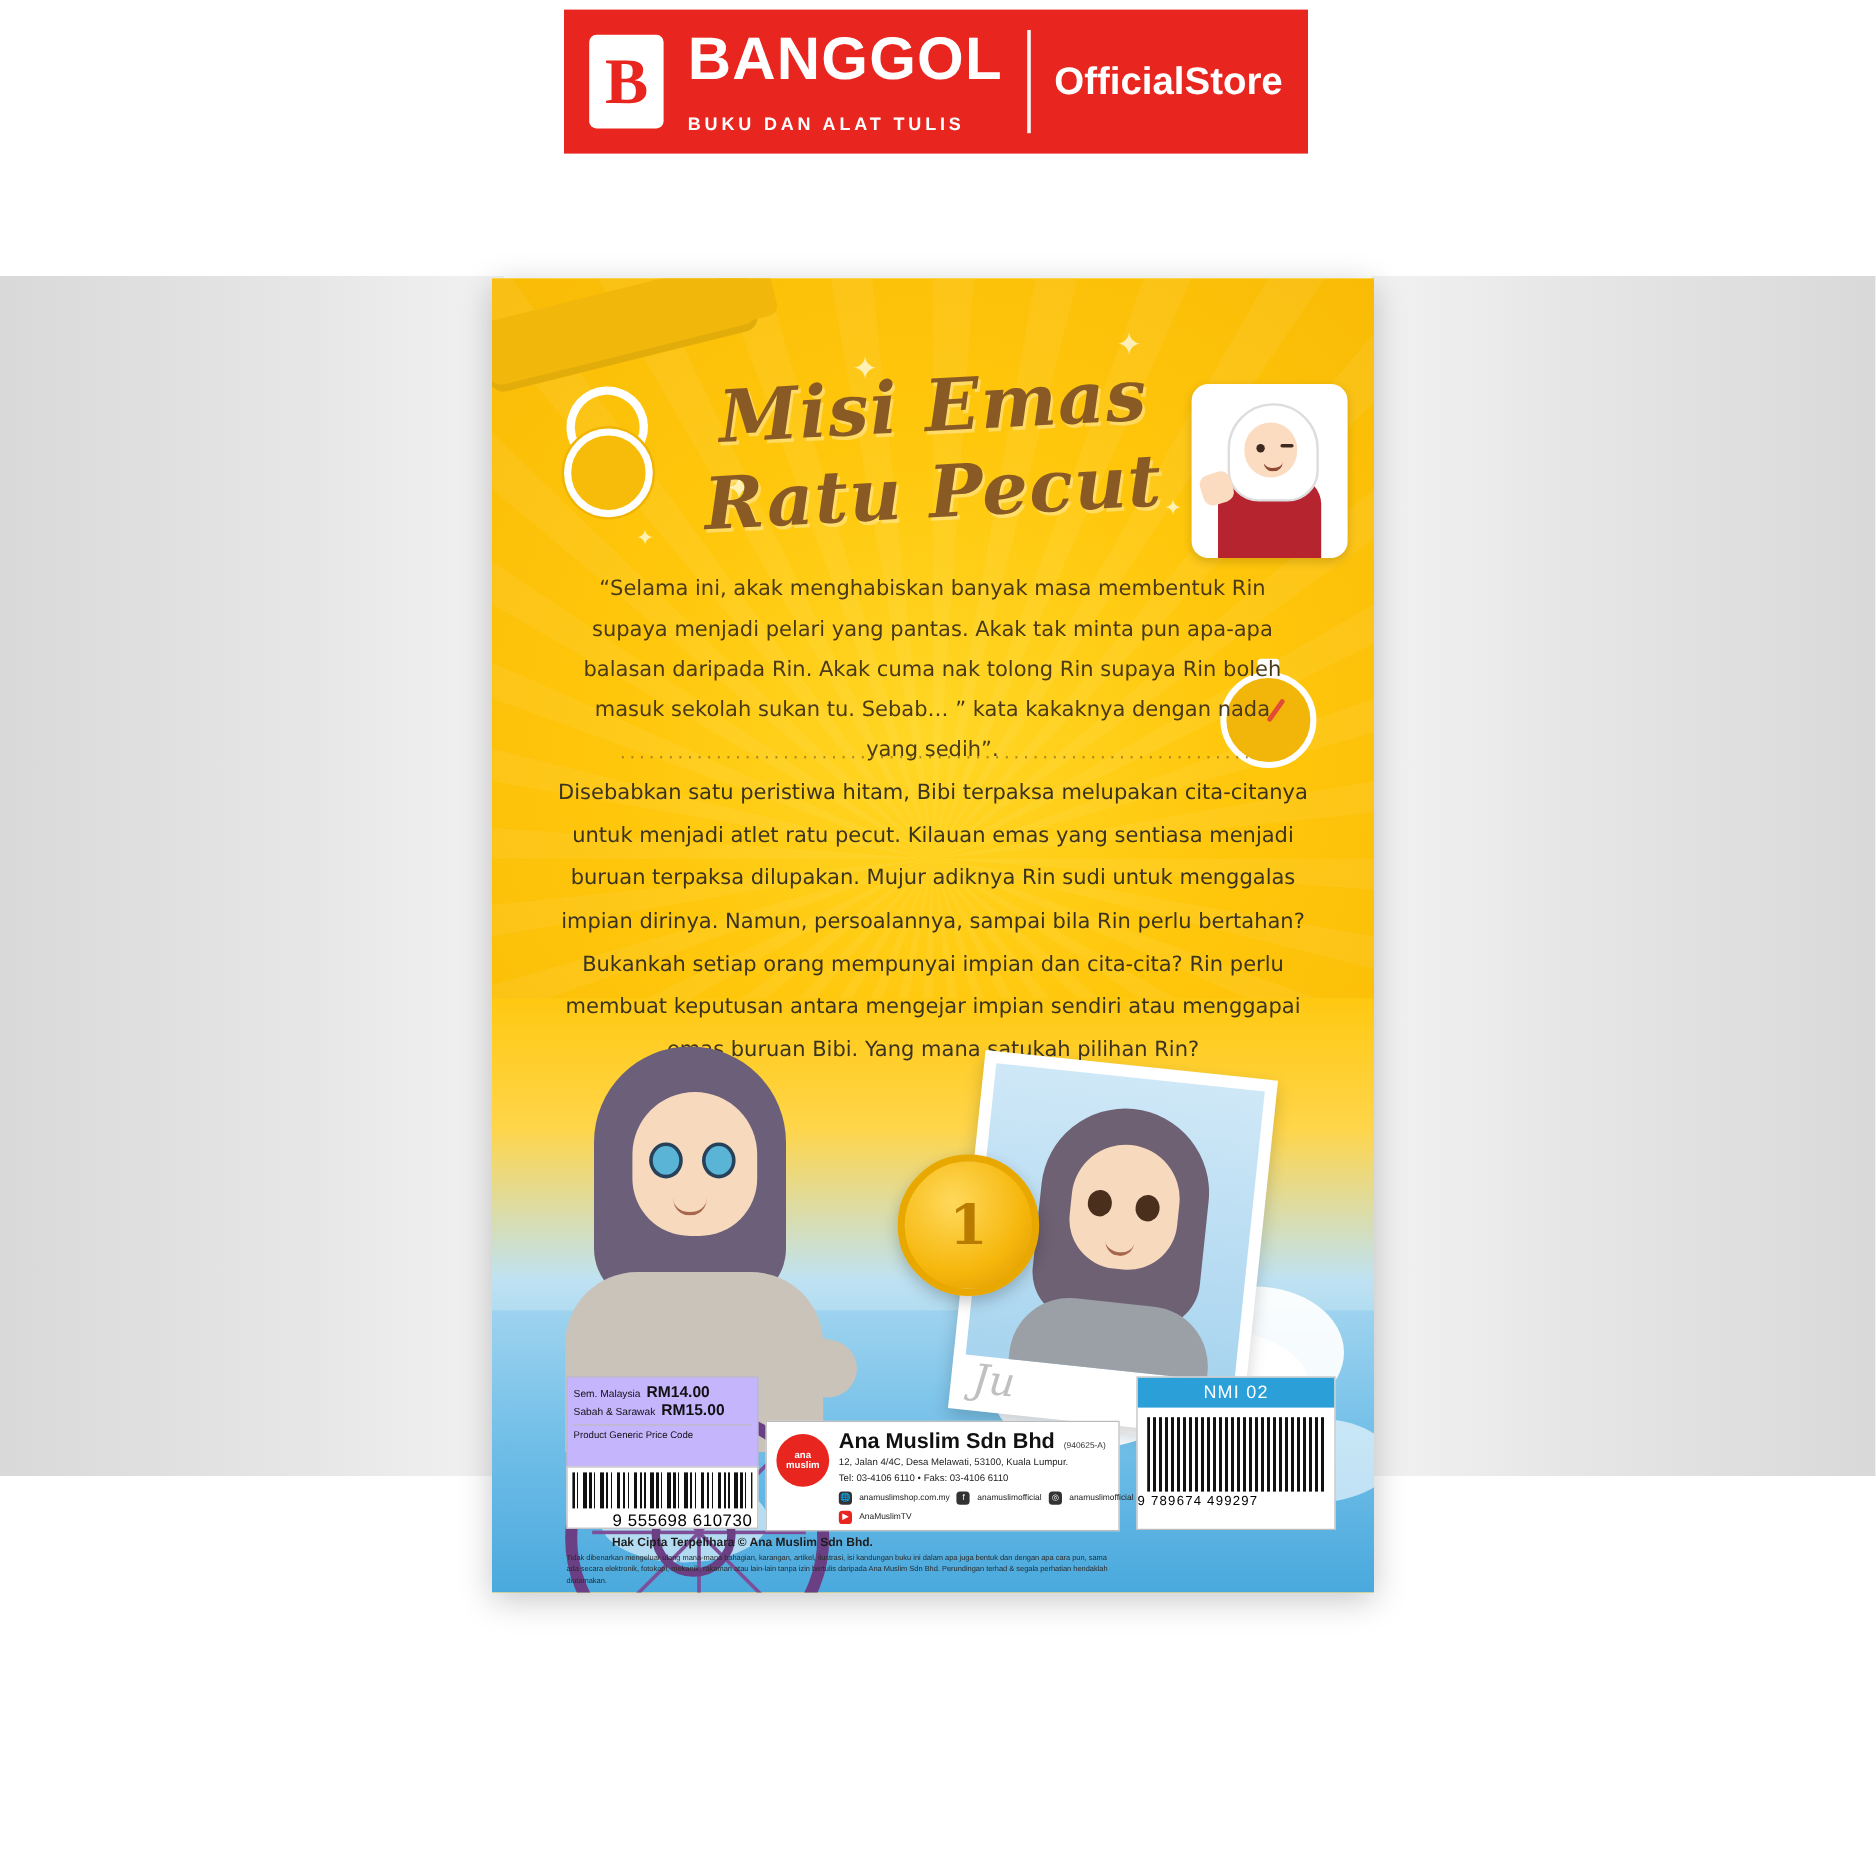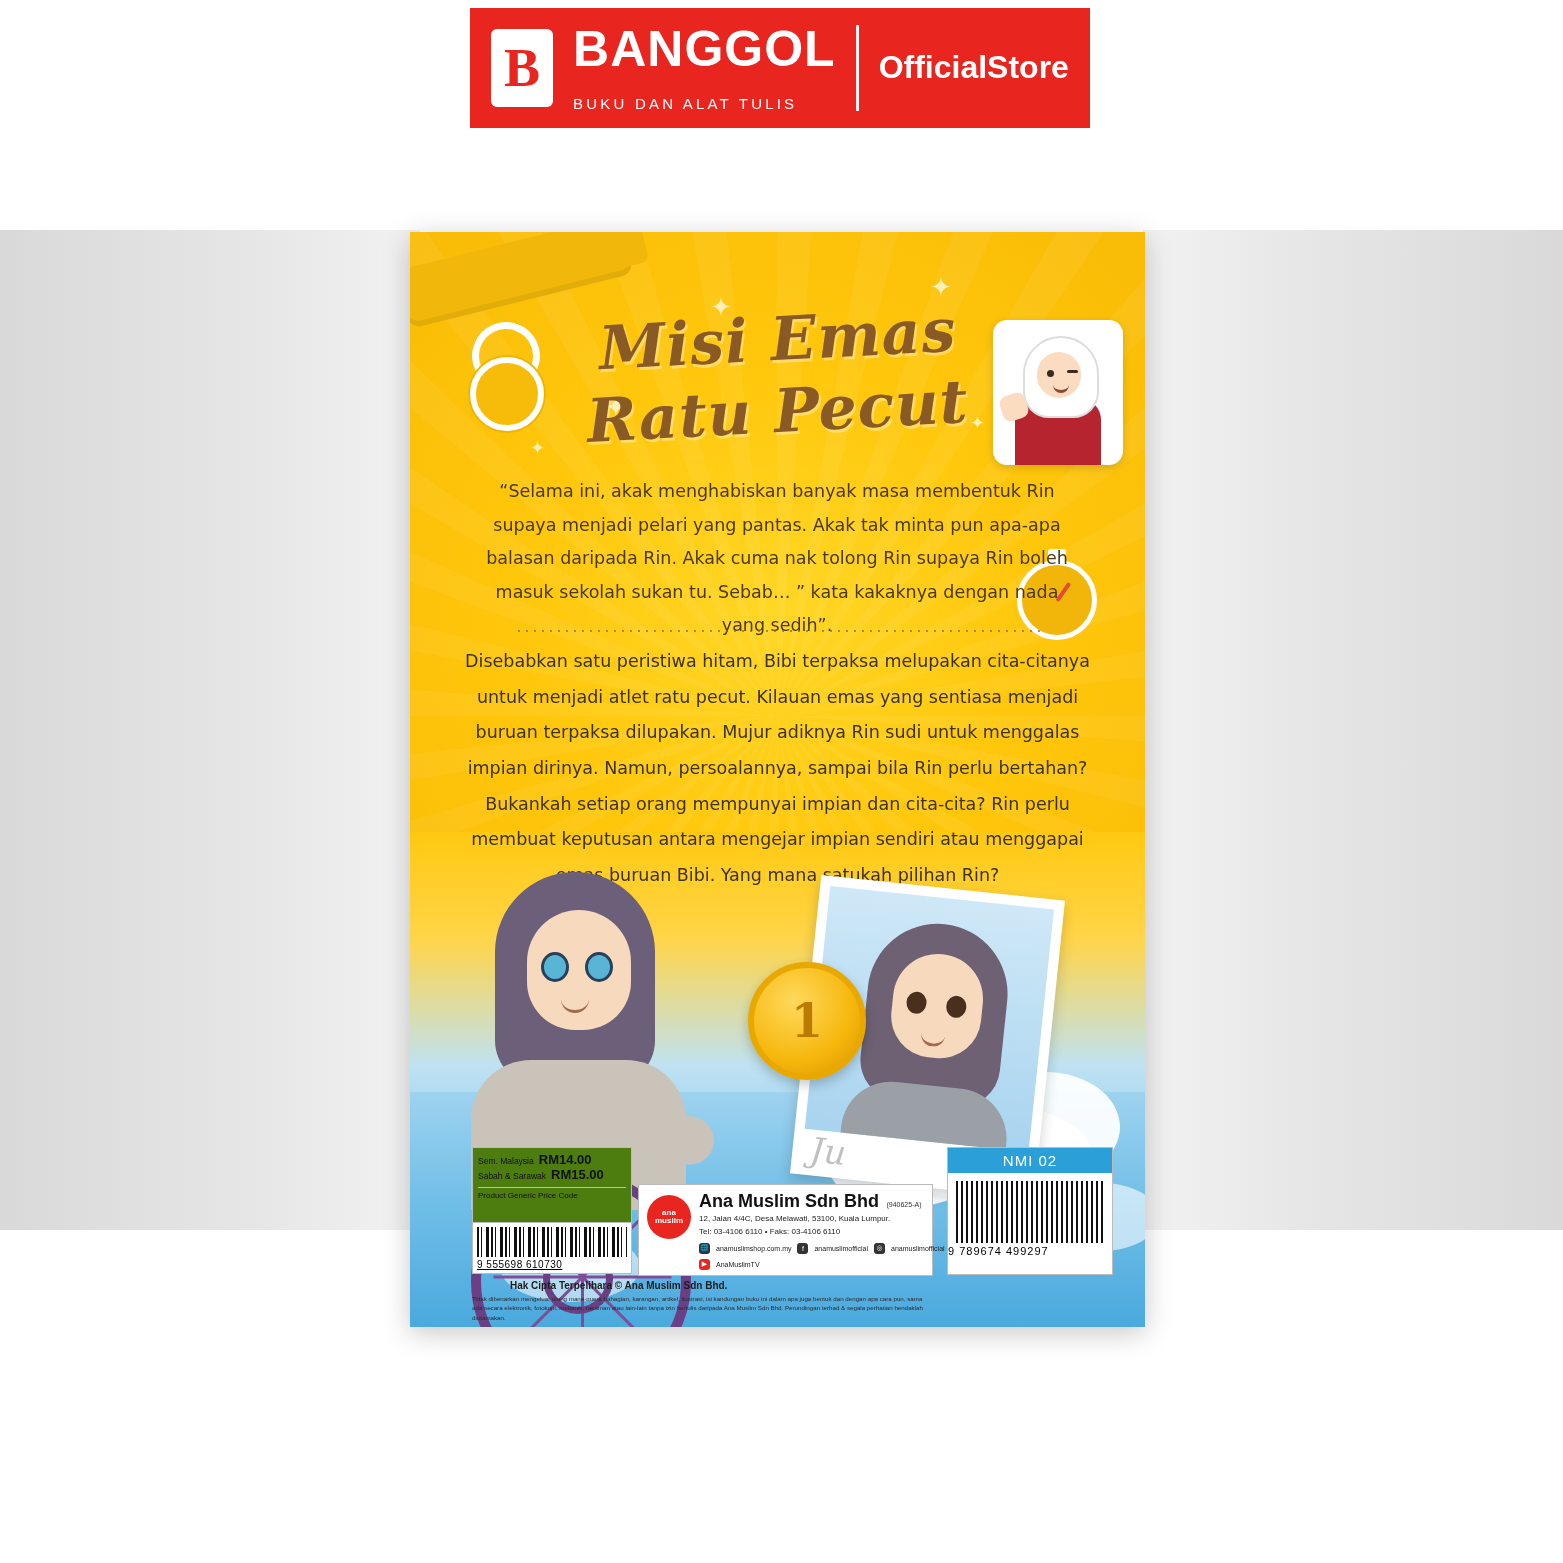--- a/index.html
+++ b/index.html
@@ -35,21 +35,21 @@
     width:62px;height:78px;background:#ffffff;border-radius:6px;
     display:flex;align-items:center;justify-content:center;
     color:#e8251f;font-weight:bold;font-size:54px;line-height:1;
     font-family:"Liberation Serif", serif;
   }
   .banner-brand{display:flex;flex-direction:column;justify-content:center;}
   .banner-brand-name{
     color:#ffffff;font-size:50px;font-weight:bold;letter-spacing:1px;line-height:1;
   }
   .banner-brand-sub{
-    color:#ffffff;font-size:15px;letter-spacing:3.2px;margin-top:21px;
+    color:#ffffff;font-size:15px;letter-spacing:3.2px;margin-top:21px;font-weight:bold;
   }
   .banner-divider{
     width:3px;height:86px;background:#ffffff;opacity:.95;
   }
   .banner-official{
     display:flex;flex-direction:row;color:#ffffff;font-size:32px;
     font-weight:bold;line-height:1.12;
   }
 
   
@@ -209,36 +209,36 @@
   .gr-smile{position:absolute;left:106px;top:136px;width:24px;height:10px;border-bottom:3px solid #a6674c;border-radius:0 0 14px 14px;}
   .gr-body{position:absolute;left:36px;top:188px;width:166px;height:80px;background:#9aa0a6;border-radius:50px 50px 0 0;}
   .polaroid-sig{
     position:absolute;left:18px;bottom:6px;font-family:"DejaVu Serif", serif;
     font-style:italic;font-size:34px;color:#8e8e8e;opacity:.55;
   }
 
   
   .price-box{
     position:absolute;left:62px;top:915px;width:160px;height:78px;
-    background:#4d7c0f;border:1px solid #bbb;font-size:9px;color:#111;
+    background:#c4b5fd;border:1px solid #bbb;font-size:9px;color:#111;
     padding:4px 5px;box-sizing:border-box;
   }
   .price-row{display:flex;align-items:baseline;gap:5px;}
   .price-region{font-size:8.5px;}
   .price-val{font-size:13px;font-weight:bold;}
   .price-note{font-size:8px;margin-top:5px;border-top:1px solid #bbb;padding-top:3px;}
 
   .barcode-left{
     position:absolute;left:62px;top:990px;width:160px;height:52px;background:#fff;
     border:1px solid #bbb;box-sizing:border-box;padding:4px;
   }
   .bars{height:30px;width:100%;
     background:repeating-linear-gradient(90deg,#111 0 2px,#fff 2px 4px,#111 4px 5px,#fff 5px 9px,#111 9px 12px,#fff 12px 14px);
   }
-  .bar-num{font-size:10px;text-align:left;margin-top:2px;letter-spacing:.5px;text-decoration:underline;}
+  .bar-num{font-size:14px;text-align:right;margin-top:2px;letter-spacing:.5px;}
 
   .publisher-box{
     position:absolute;left:228px;top:952px;width:295px;height:92px;background:#ffffff;
     border:1px solid #bbb;box-sizing:border-box;padding:6px 8px;display:flex;gap:8px;
   }
   .pub-logo{
     width:44px;height:44px;border-radius:50%;background:#e8251f;color:#fff;
     display:flex;flex-direction:column;align-items:center;justify-content:center;
     font-size:8px;line-height:1.05;font-weight:bold;flex:none;margin-top:4px;
   }

